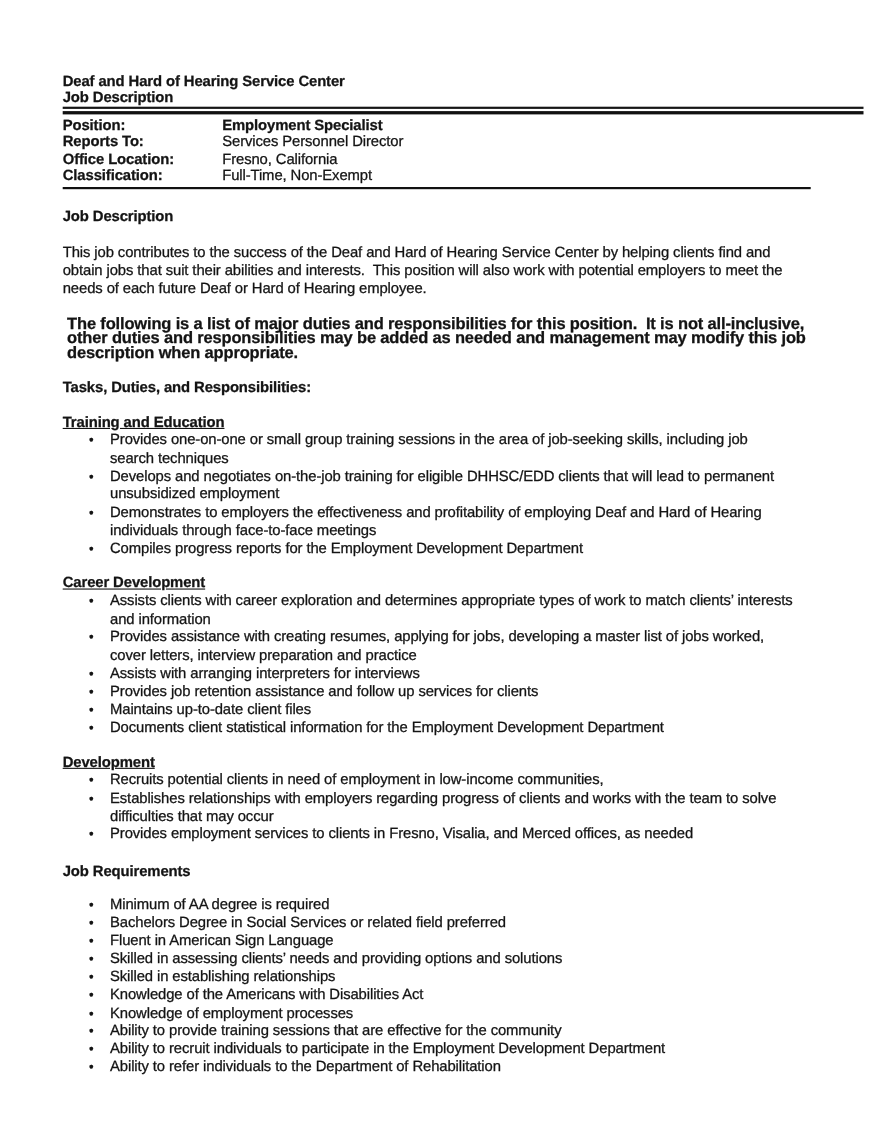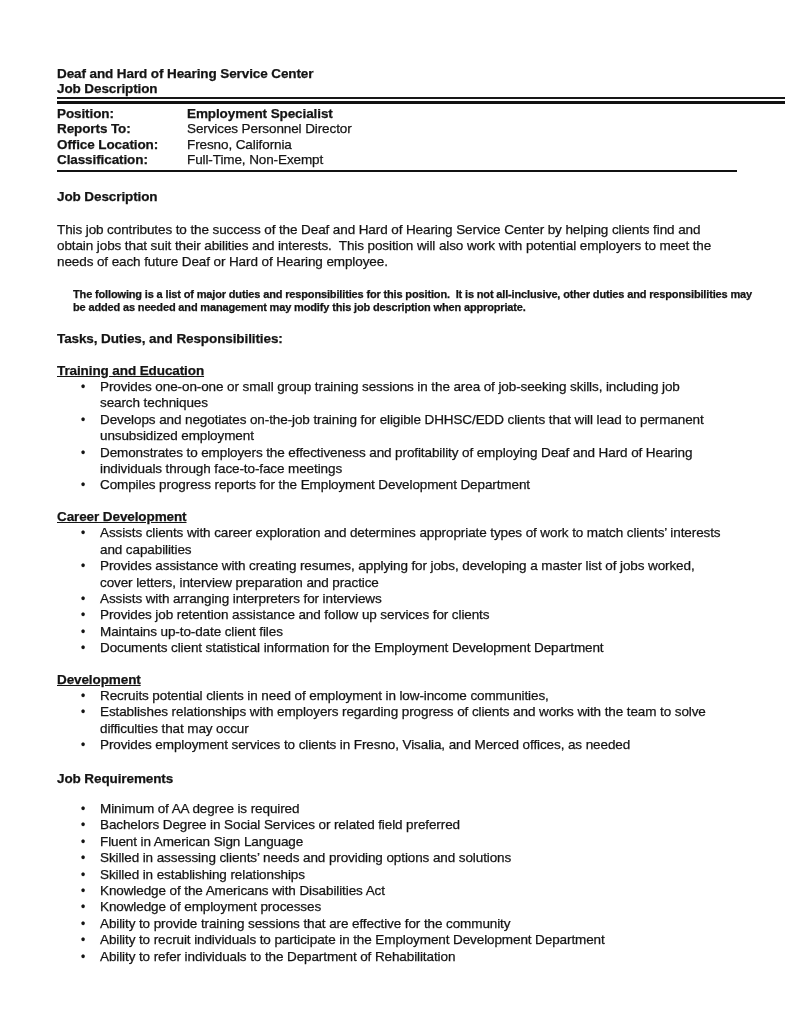--- a/index.html
+++ b/index.html
@@ -36,43 +36,43 @@
     margin-top: 2px;
   }
   table.info-table td {
     padding: 0;
     font-size: 13.5px;
     line-height: 15.3px;
     vertical-align: top;
   }
   td.lbl {
     font-weight: bold;
-    width: 130px;
+    width: 145px;
   }
   td.val.bold { font-weight: bold; }
   .sec-title {
     font-weight: bold;
     margin-top: 17px;
     white-space: nowrap;
   }
   .sub-title {
     font-weight: bold;
     margin-top: 15px;
     white-space: nowrap;
     text-decoration: underline;
   }
   p.body-text {
     margin: 16px 0 0 0;
     max-width: 662px;
     white-space: pre-wrap;
   }
   p.note {
-    margin: 17px 0 0 16px;
+    margin: 17px 0 0 4px;
     max-width: 682px;
-    font-size: 11px;
+    font-size: 15px;
     line-height: 13.2px;
     font-weight: bold;
     white-space: pre-wrap;
     letter-spacing: -0.15px;
   }
   ul.bullets {
     margin: 0;
     padding: 0 0 0 43px;
     list-style: none;
     max-width: 622px;
@@ -133,21 +133,21 @@
   <div class="sub-title">Training and Education</div>
   <ul class="bullets">
     <li>Provides one-on-one or small group training sessions in the area of job-seeking skills, including job search techniques</li>
     <li>Develops and negotiates on-the-job training for eligible DHHSC/EDD clients that will lead to permanent unsubsidized employment</li>
     <li>Demonstrates to employers the effectiveness and profitability of employing Deaf and Hard of Hearing individuals through face-to-face meetings</li>
     <li>Compiles progress reports for the Employment Development Department</li>
   </ul>
 
   <div class="sub-title">Career Development</div>
   <ul class="bullets">
-    <li>Assists clients with career exploration and determines appropriate types of work to match clients’ interests and capabilities</li>
+    <li>Assists clients with career exploration and determines appropriate types of work to match clients’ interests and information</li>
     <li>Provides assistance with creating resumes, applying for jobs, developing a master list of jobs worked, cover letters, interview preparation and practice</li>
     <li>Assists with arranging interpreters for interviews</li>
     <li>Provides job retention assistance and follow up services for clients</li>
     <li>Maintains up-to-date client files</li>
     <li>Documents client statistical information for the Employment Development Department</li>
   </ul>
 
   <div class="sub-title">Development</div>
   <ul class="bullets">
     <li>Recruits potential clients in need of employment in low-income communities,</li>

